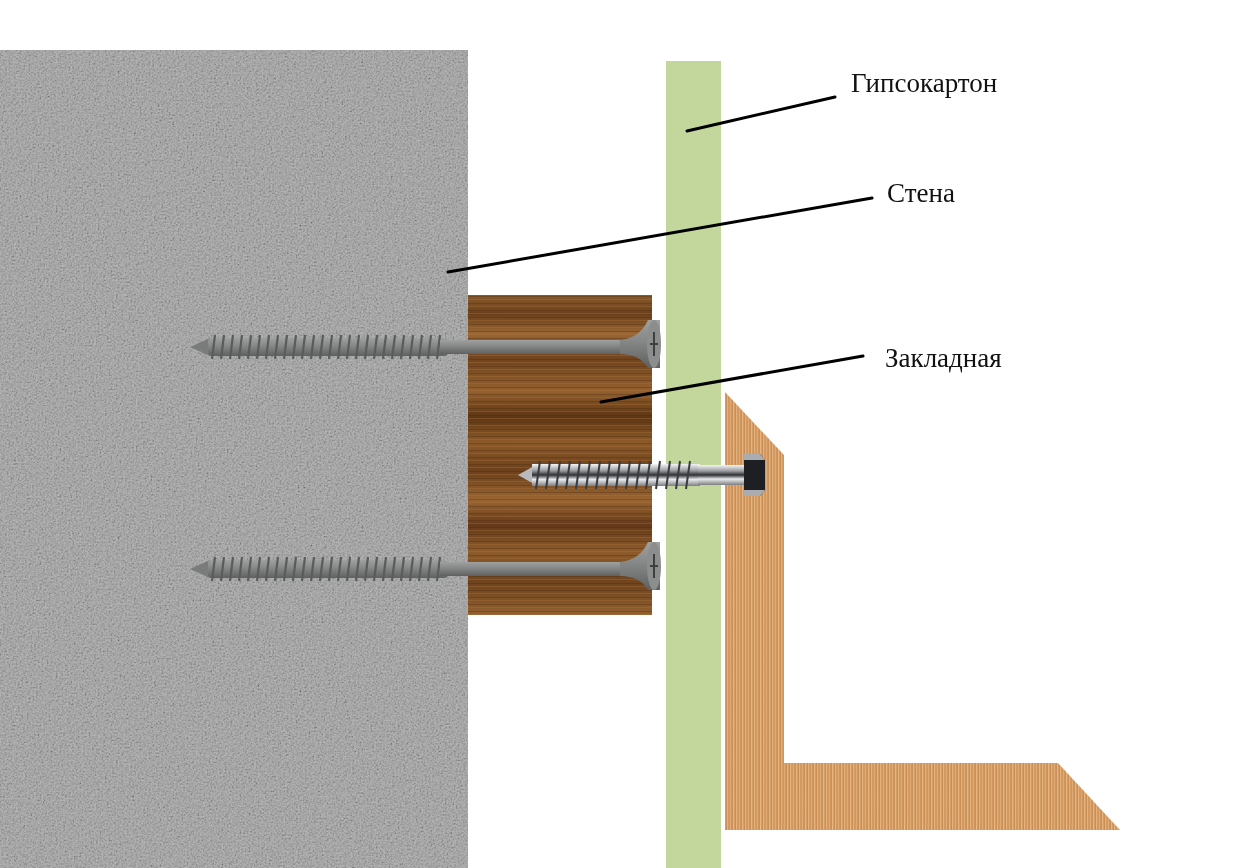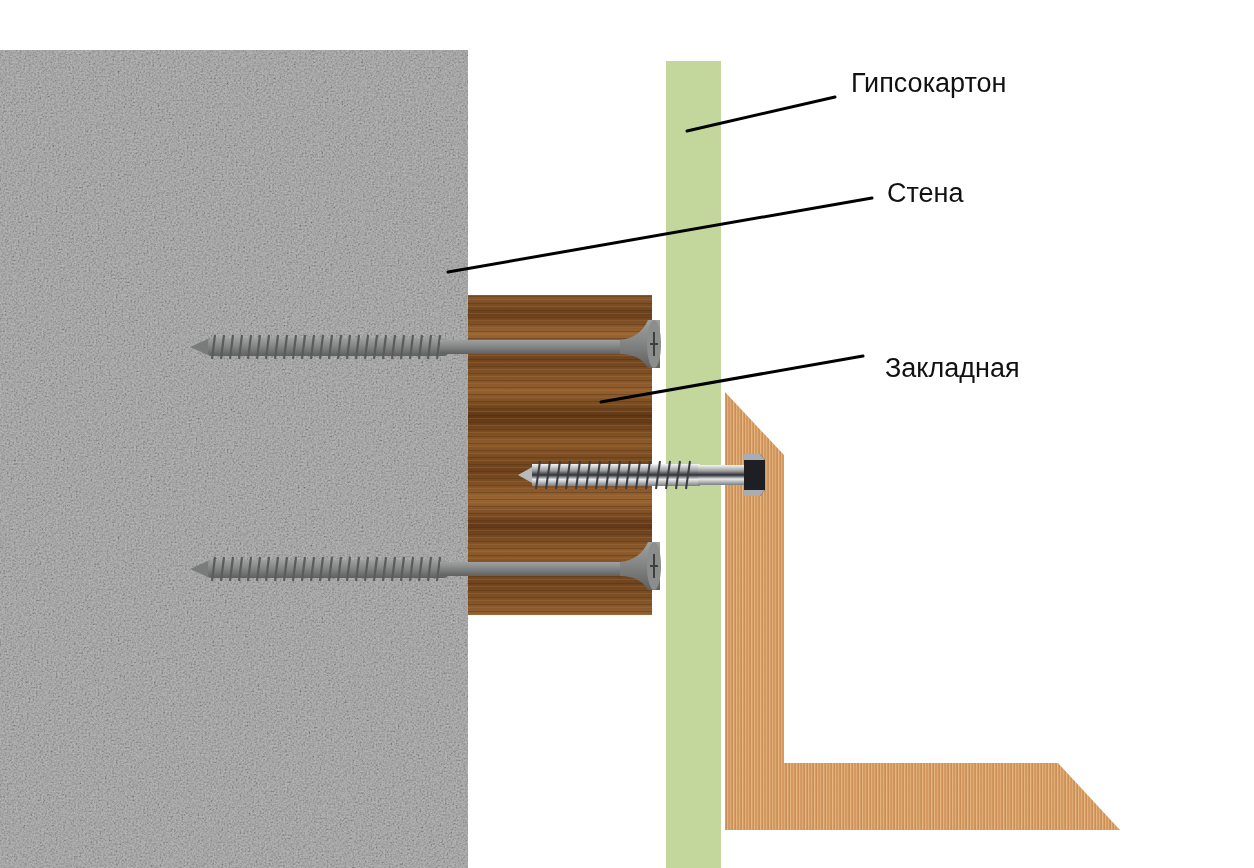--- a/index.html
+++ b/index.html
@@ -1,18 +1,18 @@
 <!DOCTYPE html>
 <html><head>
 <meta charset="utf-8">
 <style>
   html, body { margin: 0; padding: 0; background: #ffffff; }
   body { width: 1254px; height: 868px; position: relative; overflow: hidden; font-family: "DejaVu Sans", sans-serif; }
   #diagram { position: absolute; left: 0; top: 0; width: 1254px; height: 868px; }
-  .label { position: absolute; font-family: Liberation Sans, sans-serif; font-size: 27px; color: #111111; white-space: nowrap; line-height: 1; }
+  .label { position: absolute; font-family: Liberation Serif, serif; font-size: 27px; color: #111111; white-space: nowrap; line-height: 1; }
 </style>
 </head>
 <body>
 
 <div id="diagram">
   <svg width="1254" height="868" viewBox="0 0 1254 868" xmlns="http://www.w3.org/2000/svg">
     <defs>
       <filter id="concreteNoise" x="0" y="0" width="100%" height="100%">
         <feTurbulence type="fractalNoise" baseFrequency="0.55" numOctaves="2" seed="7" result="noise"></feTurbulence>
         <feColorMatrix type="saturate" values="0" in="noise" result="gray"></feColorMatrix>
@@ -191,14 +191,14 @@
 
     <g stroke="#000000" stroke-width="3" stroke-linecap="round">
       <line x1="687" y1="131" x2="835" y2="97"></line>
       <line x1="448" y1="272" x2="872" y2="198"></line>
       <line x1="601" y1="402" x2="863" y2="356"></line>
     </g>
   </svg>
 
   <div class="label" style="left:851px; top:70px;">Гипсокартон</div>
   <div class="label" style="left:887px; top:180px;">Стена</div>
-  <div class="label" style="left:885px; top:355px;">Закладная</div>
+  <div class="label" style="left:885px; top:345px;">Закладная</div>
 </div>
 
 </body></html>

